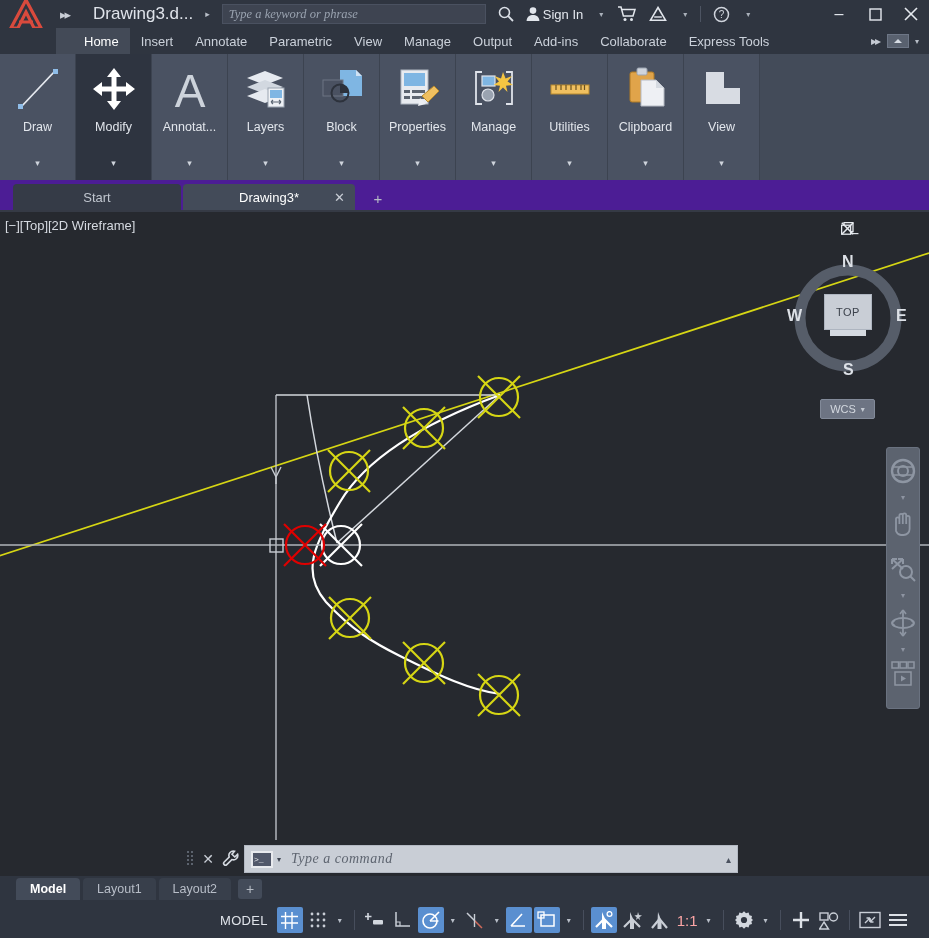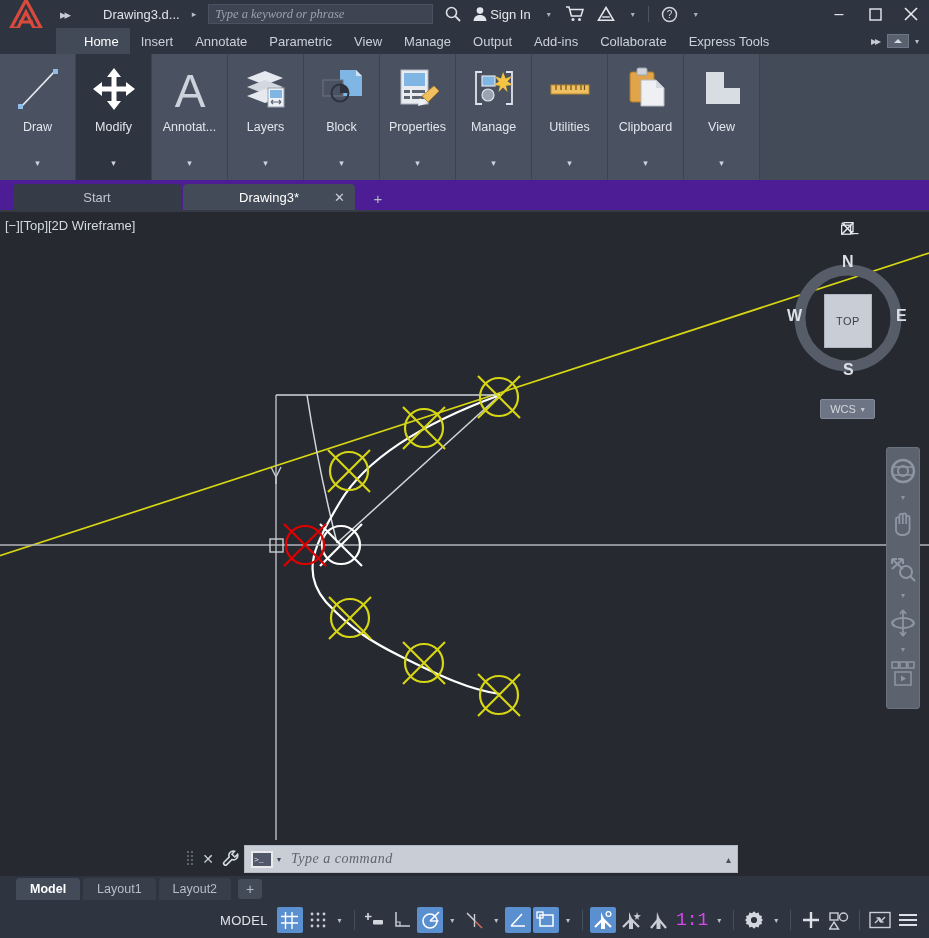--- a/index.html
+++ b/index.html
@@ -20,25 +20,25 @@
   .logo-a {
     width: 46px; height: 28px; position: relative; flex: 0 0 46px;
     overflow: visible;
   }
   .logo-a svg { position: absolute; left: 6px; top: -2px; }
   .qat-expand {
     color: #c9ced6; font-size: 13px; padding: 0 6px; margin-left: 8px;
     letter-spacing: -2px; cursor: default;
   }
   .doc-title {
-    color: #dfe3ea; font-size: 13px; margin-left: 28px; white-space: nowrap;
+    color: #dfe3ea; font-size: 17px; margin-left: 18px; white-space: nowrap;
   }
   .title-caret { color: #b9bfc8; font-size: 9px; margin-left: 12px; }
   .search-box {
-    margin-left: 12px; width: 225px; height: 20px; background: #3e4451;
+    margin-left: 12px; width: 264px; height: 20px; background: #3e4451;
     border: 1px solid #4a5160; display: flex; align-items: center;
   }
   .search-box input {
     width: 100%; background: transparent; border: 0; outline: none;
     color: #c7cdd6; font-size: 12.5px; font-style: italic;
     font-family: "Liberation Serif", serif; padding-left: 6px;
   }
   .search-box input::placeholder { color: #9aa3b0; font-style: italic; }
   .tb-icon {
     color: #d8dce3; display: flex; align-items: center; justify-content: center;
@@ -129,21 +129,21 @@
     white-space: nowrap;
   }
   .vp-controls {
     position: absolute; right: 10px; top: 10px; display: flex; align-items: center;
   }
   .vp-c { width: 26px; height: 22px; display: flex; align-items: center; justify-content: center; color: #e6eaef; }
 
   
   .viewcube { position: absolute; left: 792px; top: 262px; width: 112px; height: 112px; }
   .cube-face {
-    position: absolute; left: 32px; top: 32px; width: 48px; height: 54px;
+    position: absolute; left: 32px; top: 32px; width: 48px; height: 36px;
     background: #c9ced6; border: 1px solid #aeb5c0;
     display: flex; align-items: center; justify-content: center;
   }
   .cube-face span { color: #3c424c; font-size: 11px; letter-spacing: .5px; }
   .cube-inner {
     position: absolute; left: 38px; top: 38px; width: 36px; height: 36px;
     background: #d4d9e0;
   }
   .compass-n, .compass-s, .compass-e, .compass-w {
     position: absolute; color: #dde1e7; font-size: 16px; font-weight: bold;
@@ -225,21 +225,21 @@
     margin-left: 212px; color: #e0e4ea; font-size: 13px; letter-spacing: .3px;
     padding: 0 8px;
   }
   .sb-btn {
     width: 26px; height: 26px; display: flex; align-items: center;
     justify-content: center; margin: 0 1px; border-radius: 2px;
   }
   .sb-btn.on { background: #5a8fd0; }
   .sb-caret { width: 16px; text-align: center; color: #b9bfc9; font-size: 8px; }
   .sb-sep { width: 1px; height: 20px; background: #474e5c; margin: 0 6px; }
-  .sb-scale { color: #d946ef; font-size: 18px; padding: 0 3px; font-family: Liberation Mono, monospace; }
+  .sb-scale { color: #fca5a5; font-size: 15px; padding: 0 3px; }
 </style>
 </head>
 <body>
 
 <div id="app">
 
   <div class="titlebar">
     <div class="logo-a">
       <svg width="40" height="32" viewBox="0 0 40 32">
         <path d="M20 2 L5 30 L12 30 L20 14 L28 30 L35 30 Z" fill="none" stroke="#d94a3d" stroke-width="3.2"></path>

